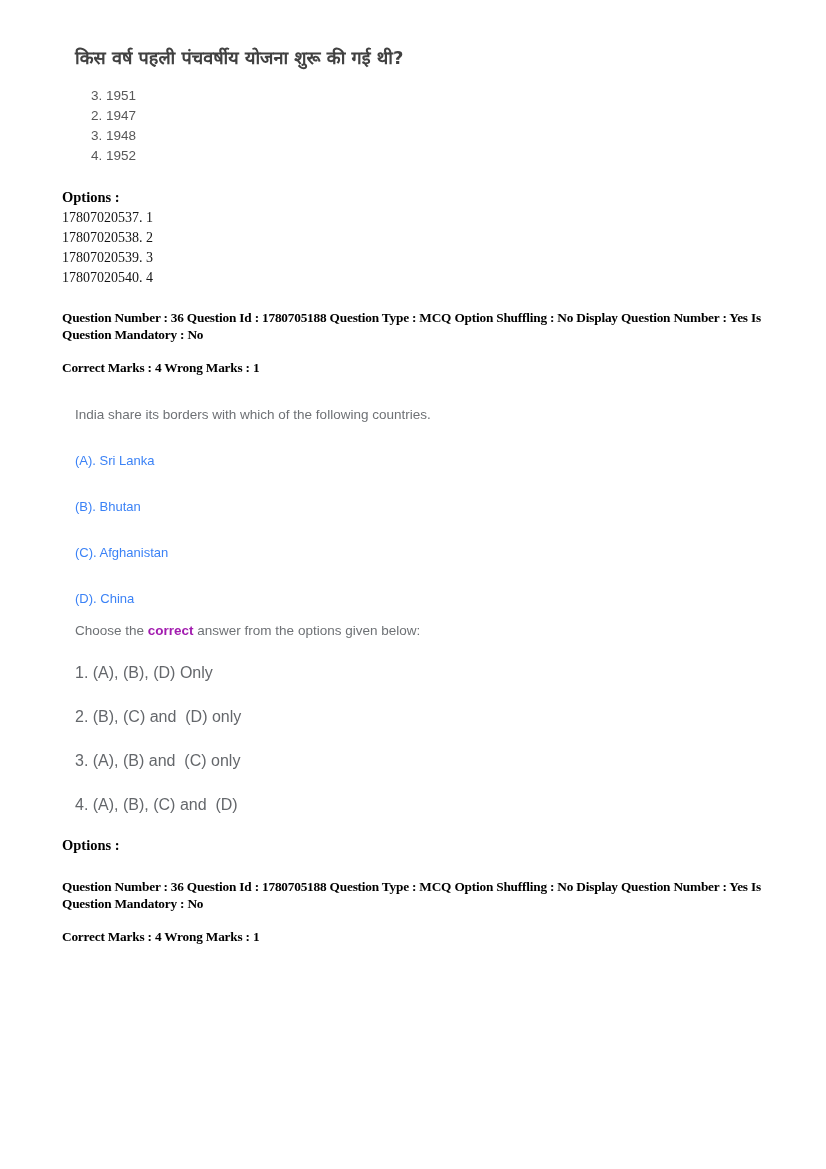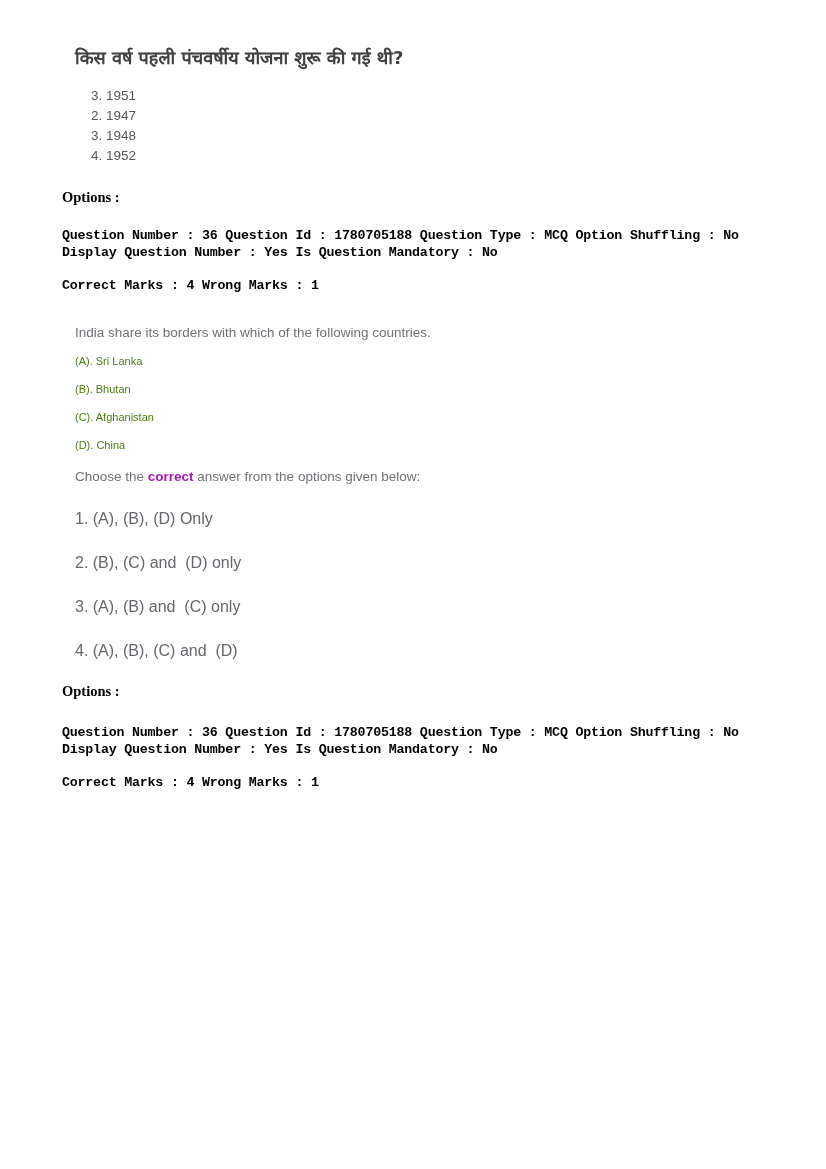--- a/index.html
+++ b/index.html
@@ -32,35 +32,35 @@
     font-weight:bold; font-size:14.5px; color:#000000;
     line-height:18px;
   }
   .id-list { margin-top:2px; }
   .id-list .id-item {
     font-family:"Liberation Serif", serif;
     font-size:14px; color:#141414; line-height:20px;
     white-space:pre-wrap;
   }
   .meta {
-    font-family:Liberation Mono, monospace;
+    font-family:Liberation Serif, serif;
     font-weight:bold; color:#000000;
     font-size:13.3px; letter-spacing:-0.2px; line-height:17px;
     width:716px;
   }
   .meta .meta-line2 { margin-top:16px; }
 
   
   .en-question {
     font-size:13.5px; color:#6e7175; line-height:16px;
     white-space:pre-wrap;
   }
   .statement {
-    font-size:11px; color:#4d7c0f; line-height:16px;
-    margin-top:12px; white-space:pre-wrap;
+    font-size:13px; color:#3b82f6; line-height:16px;
+    margin-top:30px; white-space:pre-wrap;
   }
   .choose-line {
     margin-top:16px; font-size:13.5px; color:#6e7175; line-height:16px;
     white-space:pre-wrap;
   }
   .choose-line b { color:#a21caf; }
   .en-choices { margin-top:18px; }
   .en-choices .choice {
     font-size:16px; color:#64676b; line-height:20px;
     white-space:pre-wrap;
@@ -83,20 +83,26 @@
       <div class="hi-choices">
         <div class="choice">3. 1951</div>
         <div class="choice">2. 1947</div>
         <div class="choice">3. 1948</div>
         <div class="choice">4. 1952</div>
       </div>
     </div>
 
     <div class="gap-22">
       <div class="serif-label">Options :</div>
+      <div class="id-list">
+        <div class="id-item">17807020537. 1</div>
+        <div class="id-item">17807020538. 2</div>
+        <div class="id-item">17807020539. 3</div>
+        <div class="id-item">17807020540. 4</div>
+      </div>
     </div>
 
     <div class="meta gap-21">
       <div class="meta-line1">Question Number : 36 Question Id : 1780705188 Question Type : MCQ Option Shuffling : No Display Question Number : Yes Is Question Mandatory : No</div>
       <div class="meta-line2">Correct Marks : 4 Wrong Marks : 1</div>
     </div>
 
     <div class="q-indent gap-31">
       <div class="en-question">India share its borders with which of the following countries.</div>
 

